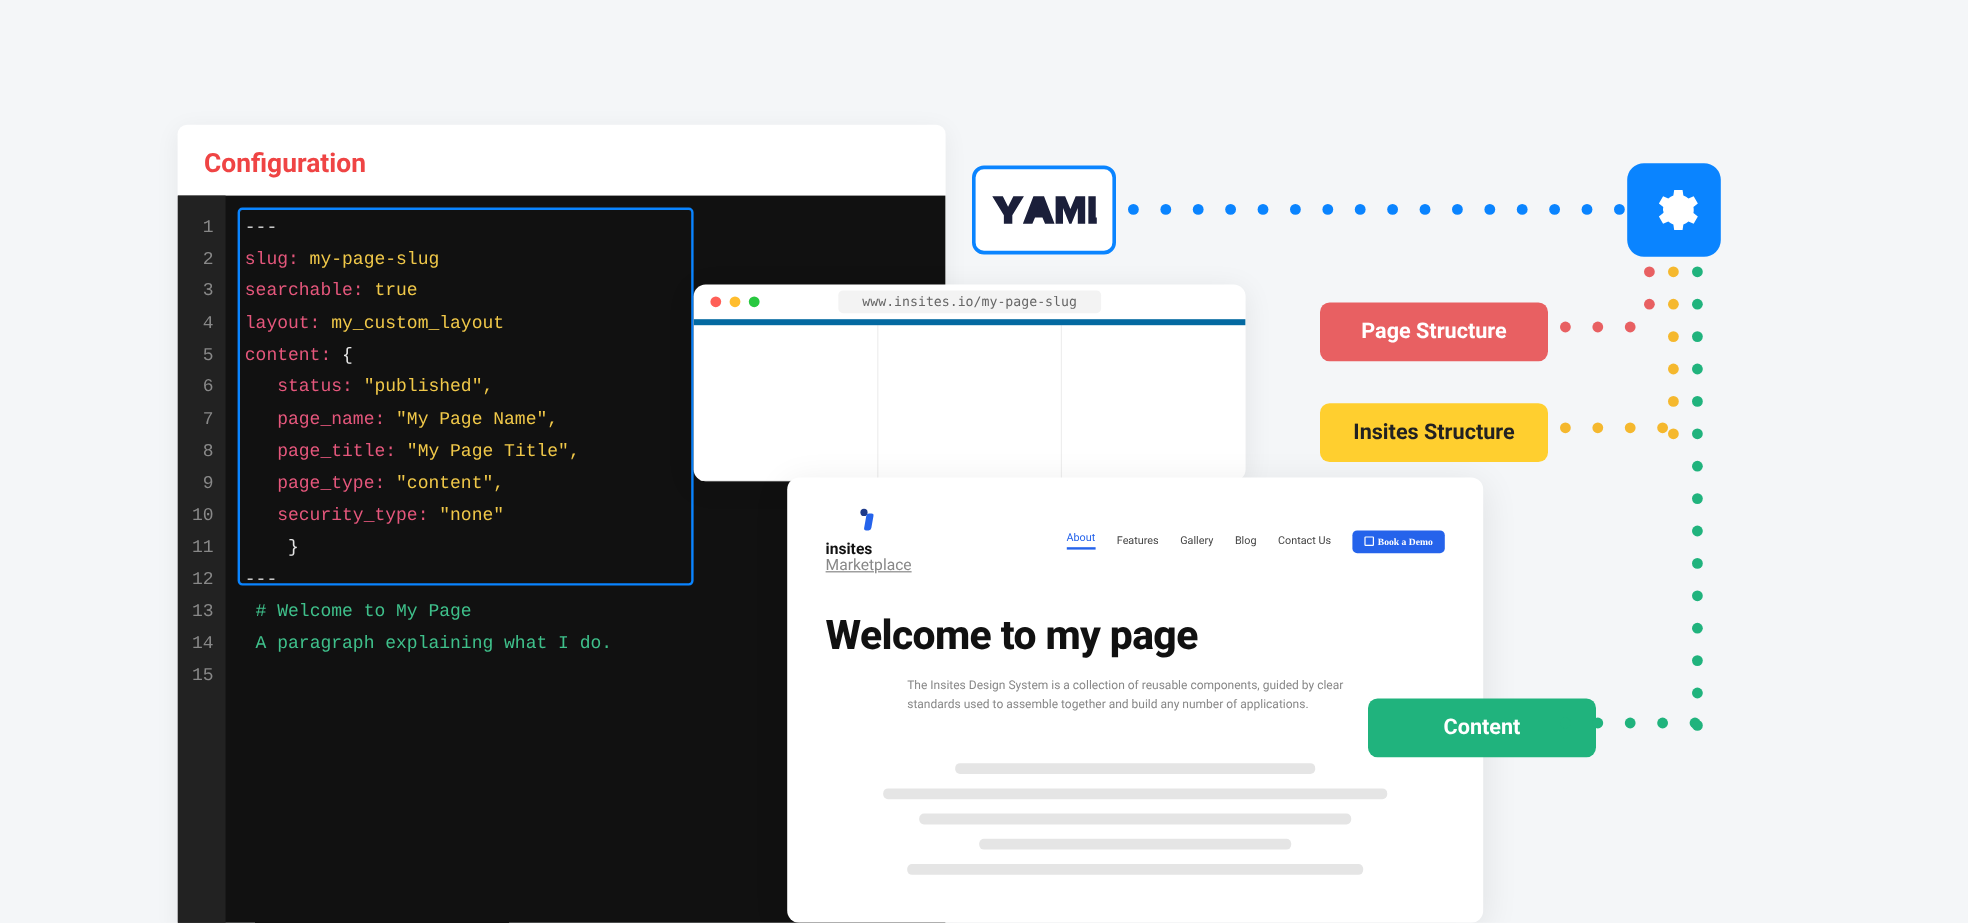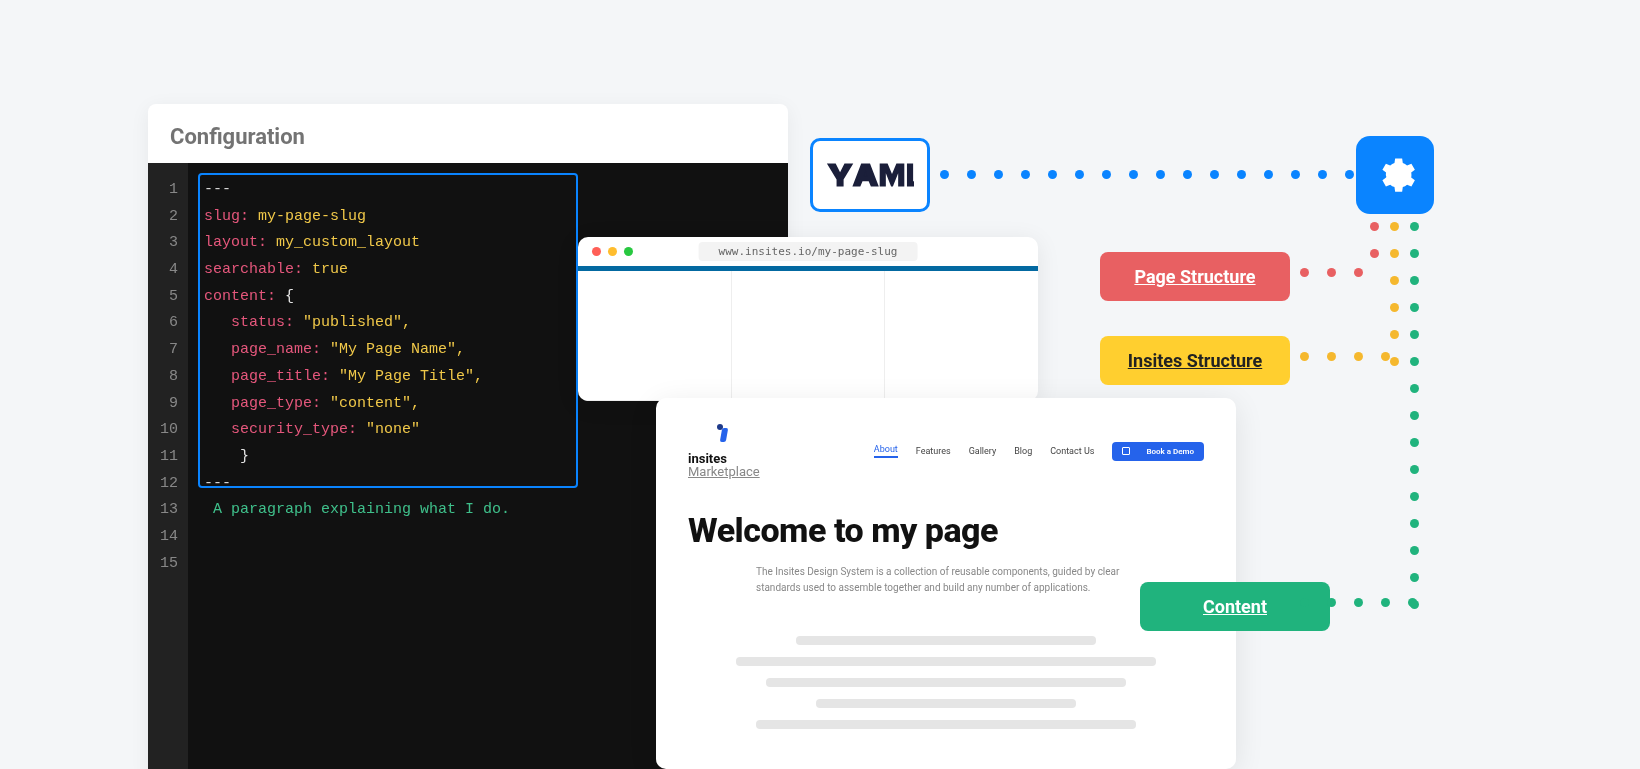--- a/index.html
+++ b/index.html
@@ -19,21 +19,21 @@
     top: 104px;
     width: 640px;
     background: #ffffff;
     border-radius: 8px;
     box-shadow: 0 4px 20px rgba(0,0,0,0.06);
     overflow: hidden;
   }
   .config-title {
     font-size: 22px;
     font-weight: 700;
-    color: #737373;
+    color: #ef4444;
     padding: 20px 22px 14px;
   }
   .editor {
     background: #111111;
     display: flex;
     font-family: "SFMono-Regular", Consolas, "Liberation Mono", Menlo, monospace;
     font-size: 15px;
     line-height: 1.78;
     height: 620px;
   }
@@ -122,21 +122,21 @@
   }
   .brand-mark .stripe-blue{position:absolute;left:4px;top:4px;width:6px;height:14px;background:#2563eb;border-radius:2px;transform:skewX(-10deg);}
   .brand-mark .dot-navy{position:absolute;left:0;top:0;width:6px;height:6px;background:#1e3a8a;border-radius:50%;}
   .brand-txt { font-size:13px; font-weight:700; color:#111; line-height:1; }
   .brand-sub { font-size:13px; color:#888; line-height:1;text-decoration:underline; }
   .nav { display:flex; gap:18px; font-size:9px; color:#444; align-items:center;}
   .nav-item { cursor:pointer; }
   .nav-item.active{ color:#2563eb; border-bottom:2px solid #2563eb; padding-bottom:2px;}
   .cta-btn{
     background:#2563eb;color:#fff;font-size:8px;font-weight:600;
-    padding:5px 10px;border-radius:4px;display:flex;align-items:center;gap:16px;cursor:pointer;
+    padding:5px 10px;border-radius:4px;display:flex;align-items:center;gap:3px;cursor:pointer;font-family:Liberation Serif, serif;
   }
   .cal-icon{width:8px;height:8px;border:1px solid #fff;border-radius:1px;position:relative;}
   .webpage-hero { margin-top:20px;}
   .webpage-hero h1{ font-size:34px; font-weight:800; color:#111; letter-spacing:-0.5px;}
   .webpage-hero p{ font-size:10px; color:#888; margin-top:14px; line-height:1.6; max-width:380px; margin-left:auto;margin-right:auto;}
   .skeletons { margin-top:40px; display:flex; flex-direction:column; align-items:center; gap:12px;}
   .sk{background:#e5e5e5;height:9px;border-radius:4px;}
   .sk1{width:300px;} .sk2{width:420px;} .sk3{width:360px;} .sk4{width:260px;} .sk5{width:380px;}
 
   
@@ -155,21 +155,20 @@
     display:flex;align-items:center;justify-content:center;
   }
   .gear-badge svg{width:42px;height:42px;fill:#fff;}
 
   
   .pill{
     position:absolute; left:1100px;
     padding:14px 26px; border-radius:8px;
     font-size:18px;font-weight:700;display:flex;align-items:center;justify-content:center;
     min-width:190px;
-    text-decoration:underline;
   }
   .pill-red  { top:252px; background:#e86062; color:#fff;}
   .pill-yel  { top:336px; background:#ffcf2f; color:#222;}
   .pill-grn  { top:582px; left:1140px; background:#20b37d; color:#fff; }
 
   
   .rail{position:absolute;display:flex;gap:18px;align-items:center;}
   .dot{width:9px;height:9px;border-radius:50%;}
   .rail-blue{left:940px;top:170px;} .rail-blue .dot{background:#0a84ff;}
   .rail-red{left:1300px;top:268px;} .rail-red .dot{background:#e86062;}
@@ -201,30 +200,31 @@
       <div>11</div>
       <div>12</div>
       <div>13</div>
       <div>14</div>
       <div>15</div>
     </div>
     <div class="code-area">
       <div class="yaml-box"></div>
       <div class="code-line"><span class="tok-dash">---</span></div>
       <div class="code-line"><span class="tok-key">slug:</span><span class="tok-val"> my-page-slug</span></div>
+      <div class="code-line"><span class="tok-key">searchable:</span><span class="tok-val"> true</span></div>
       <div class="code-line"><span class="tok-key">layout:</span><span class="tok-val"> my_custom_layout</span></div>
-      <div class="code-line"><span class="tok-key">searchable:</span><span class="tok-val"> true</span></div>
       <div class="code-line"><span class="tok-key">content:</span><span class="tok-brace"> {</span></div>
       <div class="code-line">   <span class="tok-key">status:</span><span class="tok-str"> "published",</span></div>
       <div class="code-line">   <span class="tok-key">page_name:</span><span class="tok-str"> "My Page Name",</span></div>
       <div class="code-line">   <span class="tok-key">page_title:</span><span class="tok-str"> "My Page Title",</span></div>
       <div class="code-line">   <span class="tok-key">page_type:</span><span class="tok-str"> "content",</span></div>
       <div class="code-line">   <span class="tok-key">security_type:</span><span class="tok-str"> "none"</span></div>
       <div class="code-line">    <span class="tok-brace">}</span></div>
       <div class="code-line"><span class="tok-dash">---</span></div>
+      <div class="code-line"> <span class="tok-comment"># Welcome to My Page</span></div>
       <div class="code-line"> <span class="tok-comment">A paragraph explaining what I do.</span></div>
     </div>
   </div>
 </div>
 
 <div class="browser-mock">
   <div class="browser-chrome">
     <div class="traffic">
       <span class="red-dot"></span>
       <span class="yel-dot"></span>

